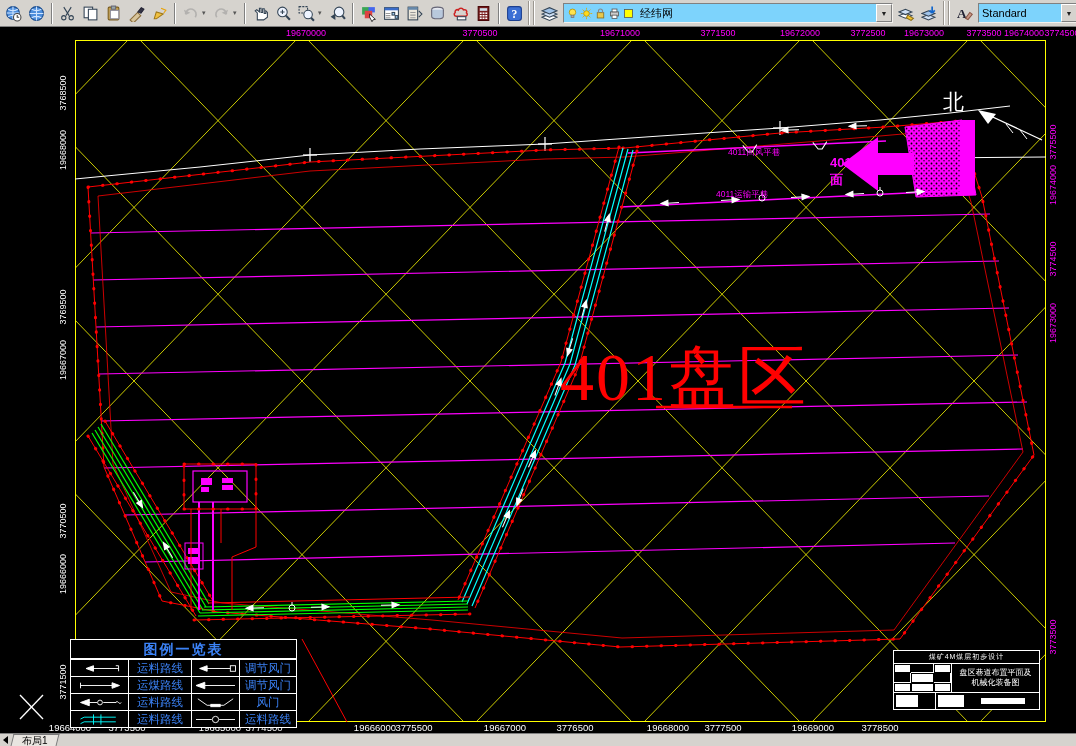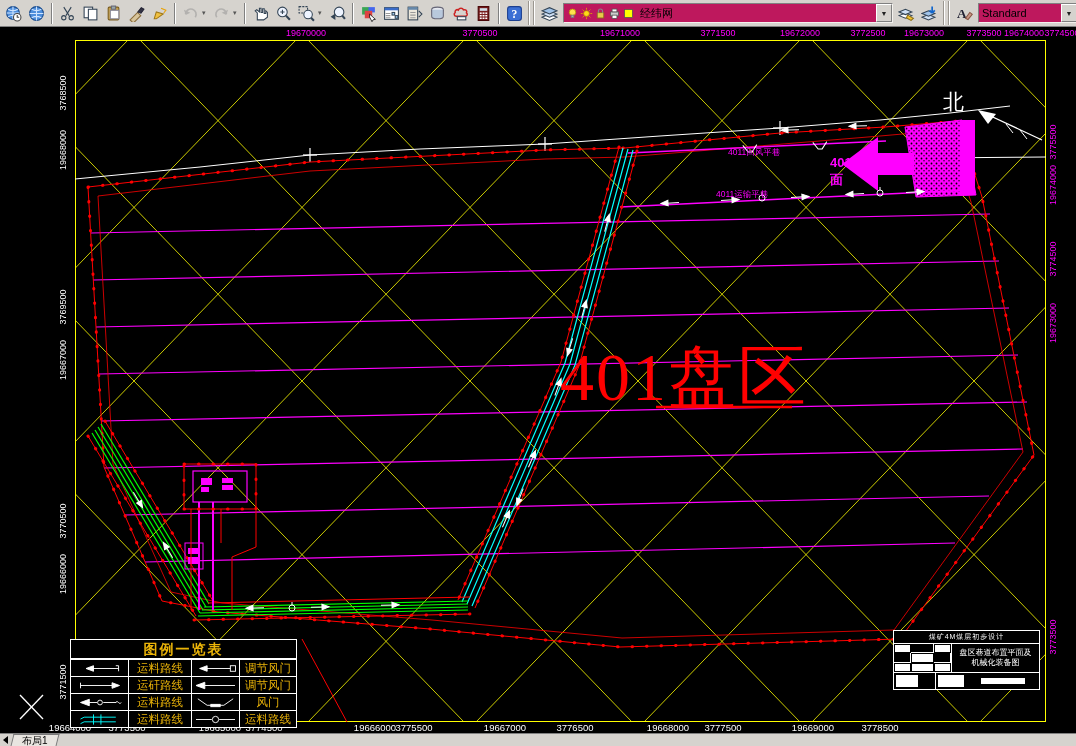--- a/index.html
+++ b/index.html
@@ -12,45 +12,45 @@
     display:flex; align-items:center; padding:1px 2px; white-space:nowrap; overflow:hidden; }
   .tbtn { width:23px; height:23px; flex:0 0 auto; display:flex; align-items:center;
     justify-content:center; border:1px solid transparent; }
   .tbtn svg { width:17px; height:17px; }
   .tbtn.dis { opacity:.45; }
   .drop { font-size:7px; color:#555; width:8px; flex:0 0 auto; }
   .sep { flex:0 0 auto; width:2px; height:21px; border-left:1px solid #808080;
     border-right:1px solid #fff; margin:0 3px; }
   .bigsep { flex:0 0 auto; width:8px; height:24px; margin:0 2px;
     background:linear-gradient(90deg,#9a968f 0 1px,#fff 1px 2px,transparent 2px 5px,#9a968f 5px 6px,#fff 6px 7px,transparent 7px); }
-  .combo { flex:0 0 auto; display:flex; align-items:center; background:#be185d; height:20px;
+  .combo { flex:0 0 auto; display:flex; align-items:center; background:#7dd3fc; height:20px;
     border:1px solid; border-color:#808080 #f4f2ee #f4f2ee #808080; font-size:11px; margin:0 2px; }
   .combo .cicons { display:flex; align-items:center; gap:1px; padding:0 2px; }
   .combo .cicons svg { width:13px; height:13px; }
   .combo .val { flex:1; padding:0 3px; overflow:hidden; }
   .combo .arrowbox { width:16px; height:18px; background:#d6d3ce; flex:0 0 auto;
     border:1px solid; border-color:#fff #808080 #808080 #fff;
     display:flex; align-items:center; justify-content:center; font-size:7px; color:#222; }
 
   
   #canvas { position:absolute; top:27px; left:0; width:1076px; height:706px; background:#000; }
 
   
   #legend { position:absolute; left:70px; top:639px; width:227px; background:#000;
-    border:1px solid #fff; color:#eab308; }
+    border:1px solid #fff; color:#3b82f6; }
   #legend .ltitle { border-bottom:1px solid #fff; text-align:center; font-size:14px;
     font-weight:bold; letter-spacing:2px; height:19px; line-height:19px; }
   #legend-grid { display:grid; grid-template-columns:57px 63px 48px 57px; }
   #legend-grid .cell { border-top:1px solid #fff; border-left:1px solid #fff; height:17px;
     display:flex; align-items:center; justify-content:center; font-size:11.5px; overflow:hidden; }
   #legend-grid .cell:nth-child(4n+1) { border-left:none; }
   #legend-grid .cell svg { width:48px; height:13px; stroke:#fff; fill:none; }
 
   
-  #titleblock { position:absolute; left:893px; top:630px; width:147px; height:60px;
+  #titleblock { position:absolute; left:893px; top:650px; width:147px; height:60px;
     border:1px solid #fff; color:#fff; background:#000; font-size:7px; }
   #tb-r1 { height:13px; border-bottom:1px solid #fff; display:flex; align-items:center;
     justify-content:center; letter-spacing:1px; overflow:hidden; }
   #tb-r2 { display:flex; height:29px; border-bottom:1px solid #fff; }
   #tb-grid { width:58px; border-right:1px solid #fff; display:grid;
     grid-template-columns:1fr 1.4fr 1fr; grid-auto-rows:1fr; }
   #tb-grid div { border-right:1px solid #fff; border-bottom:1px solid #fff; }
   #tb-grid div.wf { background:#fff; margin:1px; border:none; }
   #tb-name { flex:1; display:flex; flex-direction:column; align-items:center;
     justify-content:center; font-size:8px; line-height:10px; text-align:center; }
@@ -551,21 +551,21 @@
           <rect x="41" y="4" width="5.5" height="6"></rect>
         </svg>
       </div>
       <div class="cell">调节风门</div>
       <div class="cell">
         <svg viewBox="0 0 50 14">
           <path d="M4 7h35M4 4v6"></path>
           <path d="M46 7l-8-3v6z" fill="#fff"></path>
         </svg>
       </div>
-      <div class="cell">运矸路线</div>
+      <div class="cell">运煤路线</div>
       <div class="cell">
         <svg viewBox="0 0 50 14">
           <path d="M13 7h33"></path>
           <path d="M4 7l9.5-3.5v7z" fill="#fff"></path>
         </svg>
       </div>
       <div class="cell">调节风门</div>
       <div class="cell">
         <svg viewBox="0 0 50 14">
           <path d="M13 7h9M28.5 7h14"></path>

